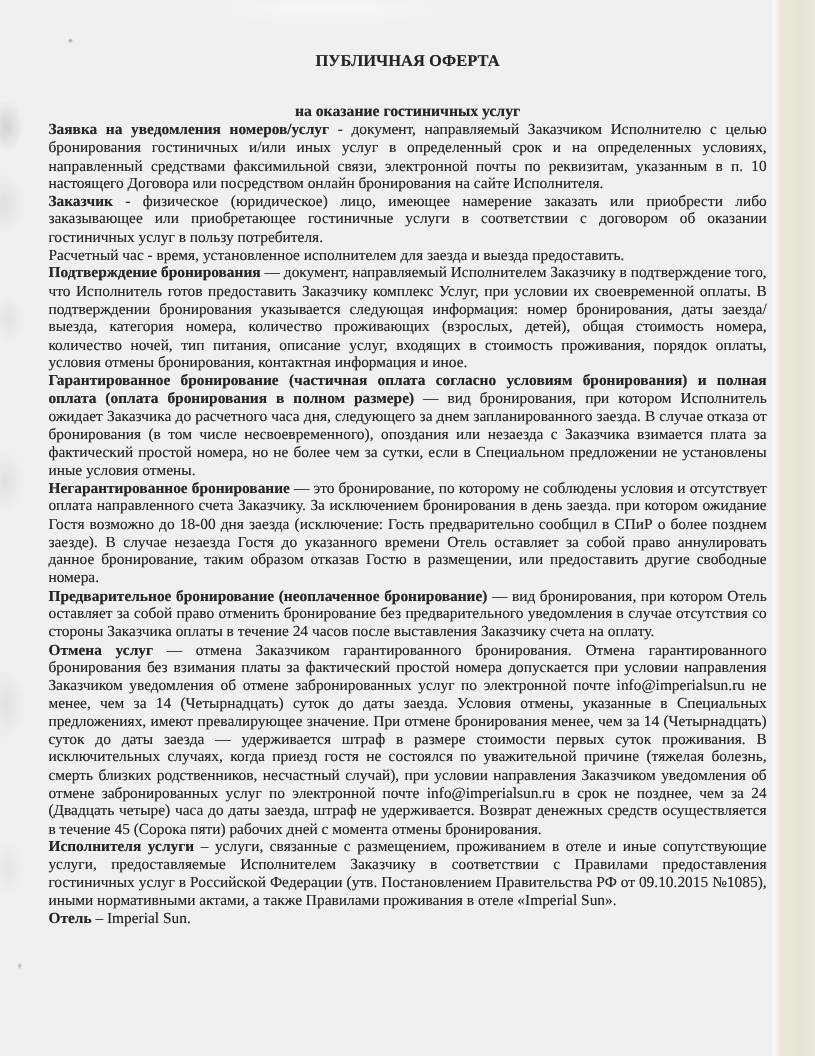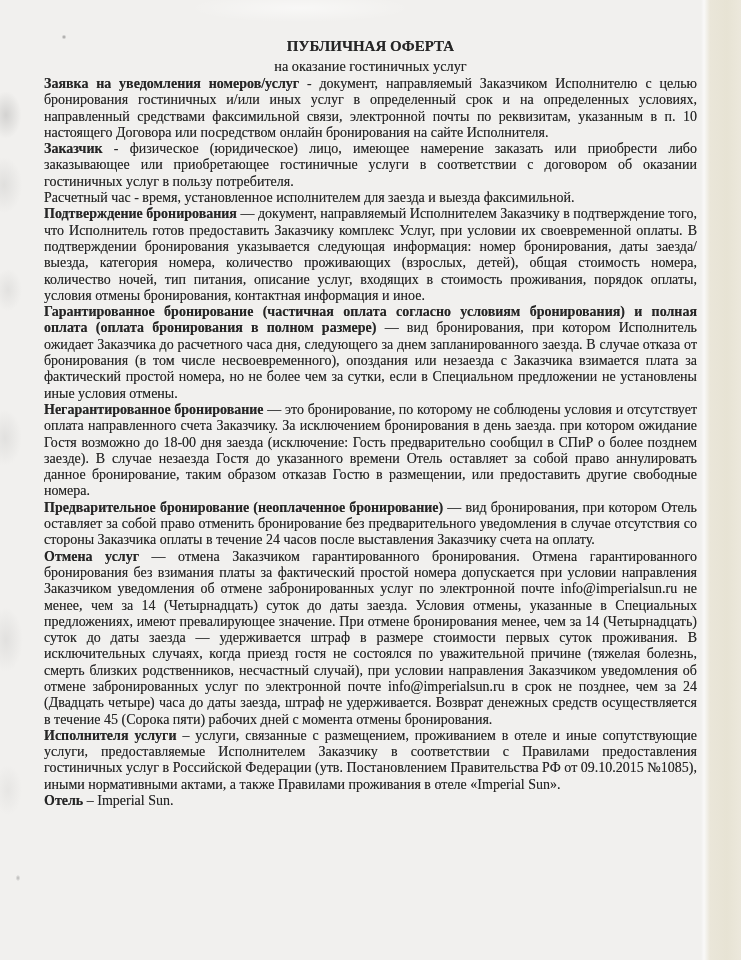--- a/index.html
+++ b/index.html
@@ -57,26 +57,28 @@
     color: #262626;
     font-size: 14px;
     line-height: 16.3px;
     text-shadow: 0 0 0.5px rgba(45,45,45,0.55);
   }
   .doc-title {
     text-align: center;
     font-weight: bold;
     font-size: 15px;
     line-height: 20px;
+    margin-top: 10px;
   }
   .doc-subtitle {
     text-align: center;
-    font-weight: normal;
+    font-weight: bold;
     font-size: 14.3px;
     line-height: 20px;
+    margin-top: 25px;
   }
   .city {
     font-weight: bold;
     font-size: 14px;
     line-height: 22px;
   }
   .section-heading {
     text-align: center;
     font-weight: bold;
     font-size: 14.3px;
@@ -94,21 +96,21 @@
 <body>
 
 <div class="page">
   <div class="edge-band"></div>
   <div class="content">
     <div class="doc-title">ПУБЛИЧНАЯ ОФЕРТА</div>
     <div class="doc-subtitle">на оказание гостиничных услуг</div>
     <div>
         <p class="para"><b>Заявка на уведомления номеров/услуг</b> - документ, направляемый Заказчиком Исполнителю с целью бронирования гостиничных и/или иных услуг  в определенный срок и на определенных условиях, направленный средствами факсимильной связи, электронной почты по реквизитам, указанным в п. 10 настоящего Договора или посредством онлайн бронирования на сайте Исполнителя.</p>
         <p class="para"><b>Заказчик</b> - физическое (юридическое) лицо, имеющее намерение заказать или приобрести либо заказывающее или приобретающее гостиничные услуги в соответствии с договором об оказании гостиничных услуг в пользу потребителя.</p>
-        <p class="para">Расчетный час - время, установленное исполнителем для заезда и выезда факсимильной.</p>
+        <p class="para">Расчетный час - время, установленное исполнителем для заезда и выезда предоставить.</p>
         <p class="para"><b>Подтверждение бронирования</b> — документ, направляемый Исполнителем Заказчику в подтверждение того, что Исполнитель готов предоставить Заказчику комплекс Услуг, при условии их своевременной оплаты. В подтверждении бронирования указывается следующая информация: номер бронирования, даты заезда/выезда, категория номера, количество проживающих (взрослых, детей), общая стоимость номера, количество ночей, тип питания, описание услуг, входящих в стоимость проживания, порядок оплаты, условия отмены бронирования, контактная информация и иное.</p>
         <p class="para"><b>Гарантированное бронирование (частичная оплата согласно условиям бронирования) и полная оплата (оплата бронирования в полном размере)</b> — вид бронирования, при котором Исполнитель ожидает Заказчика до расчетного часа дня, следующего за днем запланированного заезда. В случае отказа от бронирования (в том числе несвоевременного), опоздания или незаезда с Заказчика взимается плата за фактический простой номера, но не более чем за сутки, если в Специальном предложении не установлены иные условия отмены.</p>
         <p class="para"><b>Негарантированное бронирование</b> — это бронирование, по которому не соблюдены условия и отсутствует оплата направленного счета Заказчику. За исключением бронирования в день заезда. при котором ожидание Гостя возможно до 18-00 дня заезда (исключение: Гость предварительно сообщил в СПиР о более позднем заезде). В случае незаезда Гостя до указанного времени Отель оставляет за собой право аннулировать данное бронирование, таким образом отказав Гостю в размещении, или предоставить другие свободные номера.</p>
         <p class="para"><b>Предварительное бронирование (неоплаченное бронирование)</b> — вид бронирования, при котором Отель оставляет за собой право отменить бронирование без предварительного уведомления в случае отсутствия со стороны Заказчика оплаты в течение 24 часов после выставления Заказчику счета на оплату.</p>
         <p class="para"><b>Отмена услуг</b> — отмена Заказчиком гарантированного бронирования. Отмена гарантированного бронирования без взимания платы за фактический простой номера допускается при условии направления Заказчиком уведомления об отмене забронированных услуг по электронной почте info@imperialsun.ru не менее, чем за 14 (Четырнадцать) суток до даты заезда. Условия отмены, указанные в Специальных предложениях, имеют превалирующее значение. При отмене бронирования менее, чем за 14 (Четырнадцать) суток до даты заезда — удерживается штраф в размере стоимости первых суток проживания. В исключительных случаях, когда приезд гостя не состоялся по уважительной причине (тяжелая болезнь, смерть близких родственников, несчастный случай), при условии направления Заказчиком уведомления об отмене забронированных услуг по электронной почте info@imperialsun.ru в срок не позднее, чем за 24 (Двадцать четыре) часа до даты заезда, штраф не удерживается. Возврат денежных средств осуществляется в течение 45 (Сорока пяти) рабочих дней с момента отмены бронирования.</p>
         <p class="para"><b>Исполнителя услуги</b> – услуги, связанные с размещением, проживанием в отеле и иные сопутствующие услуги, предоставляемые Исполнителем Заказчику в соответствии с Правилами предоставления гостиничных услуг в Российской Федерации (утв. Постановлением Правительства РФ от 09.10.2015 №1085), иными нормативными актами, а также Правилами проживания в отеле «Imperial Sun».</p>
         <p class="para"><b>Отель</b> – Imperial Sun.</p>
       </div>
   </div>
 </div>

